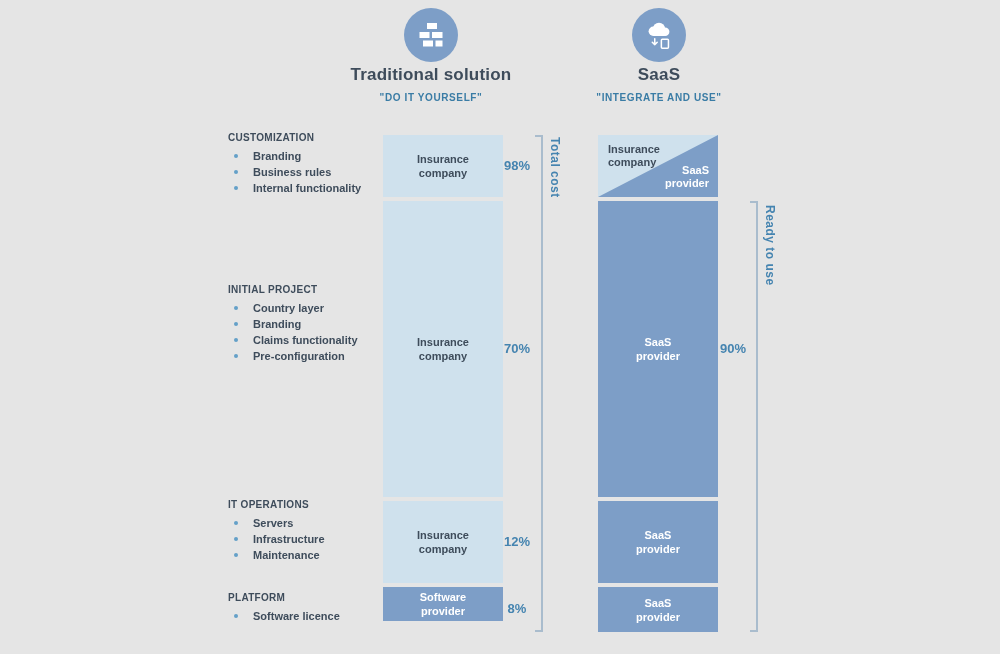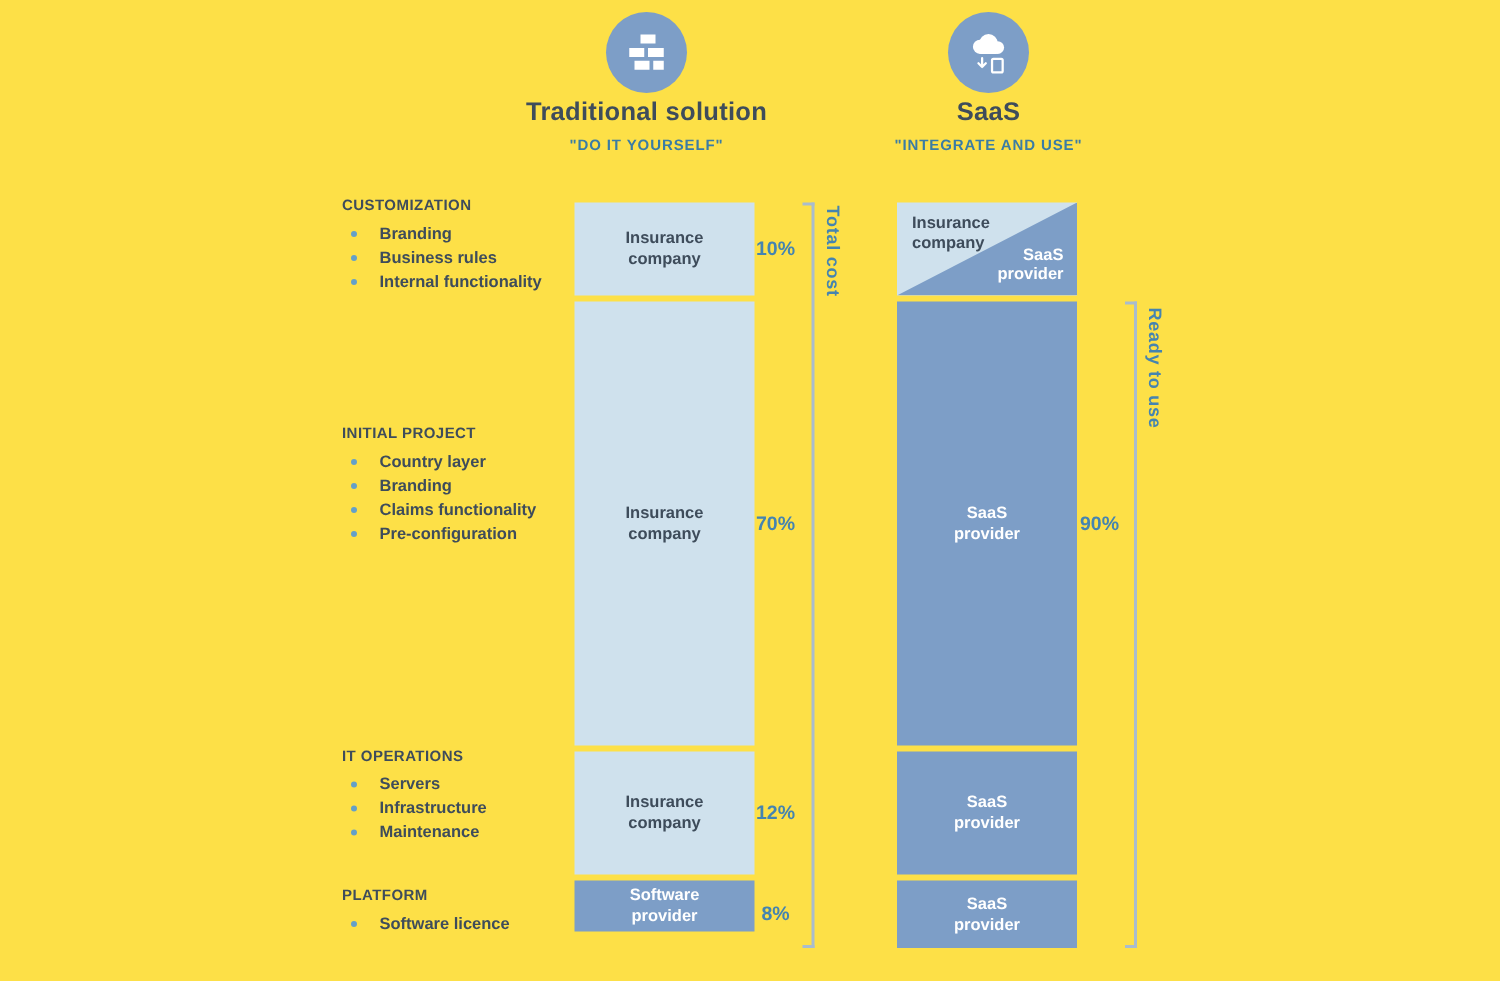--- a/index.html
+++ b/index.html
@@ -1,19 +1,19 @@
 <!DOCTYPE html>
 <html><head>
 <meta charset="utf-8">
 <style>
   * { margin:0; padding:0; box-sizing:border-box; }
   html, body { background:#ffffff; }
   body { font-family:"Liberation Sans", sans-serif; }
 
-  #canvas { position:relative; width:1000px; height:654px; background:#fde047; overflow:hidden; }
+  #canvas { position:relative; width:1000px; height:654px; background:#e5e5e5; overflow:hidden; }
   .abs { position:absolute; }
 
   .icon-circle { width:54px; height:54px; border-radius:50%; background:#7d9ec7;
                  display:flex; align-items:center; justify-content:center; }
 
   .col-title    { width:240px; text-align:center; font-size:17px; font-weight:bold;
                   color:#3e4c5b; letter-spacing:0.2px; }
   .col-subtitle { width:240px; text-align:center; font-size:10px; font-weight:bold;
                   color:#3a7ca5; letter-spacing:0.6px; }
 
@@ -146,21 +146,21 @@
   <div class="seg light" style="left:383px; top:201px; height:296px;">
     <div class="owner">Insurance company</div>
   </div>
   <div class="seg light" style="left:383px; top:501px; height:82px;">
     <div class="owner">Insurance company</div>
   </div>
   <div class="seg dark" style="left:383px; top:587px; height:34px;">
     <div class="owner">Software provider</div>
   </div>
 
-  <div class="pct" style="left:502px; top:158px;">10%</div>
+  <div class="pct" style="left:502px; top:158px;">98%</div>
   <div class="pct" style="left:502px; top:341px;">70%</div>
   <div class="pct" style="left:502px; top:534px;">12%</div>
   <div class="pct" style="left:502px; top:601px;">8%</div>
 
   <div class="bracket" style="left:535px; top:135px; height:497px;"></div>
   <div class="vlabel" style="left:548px; top:137px;">Total cost</div>
 
   <div class="split" style="left:598px; top:135px; height:62px;">
     <div class="tri"></div>
     <div class="tl">Insurance company</div>

